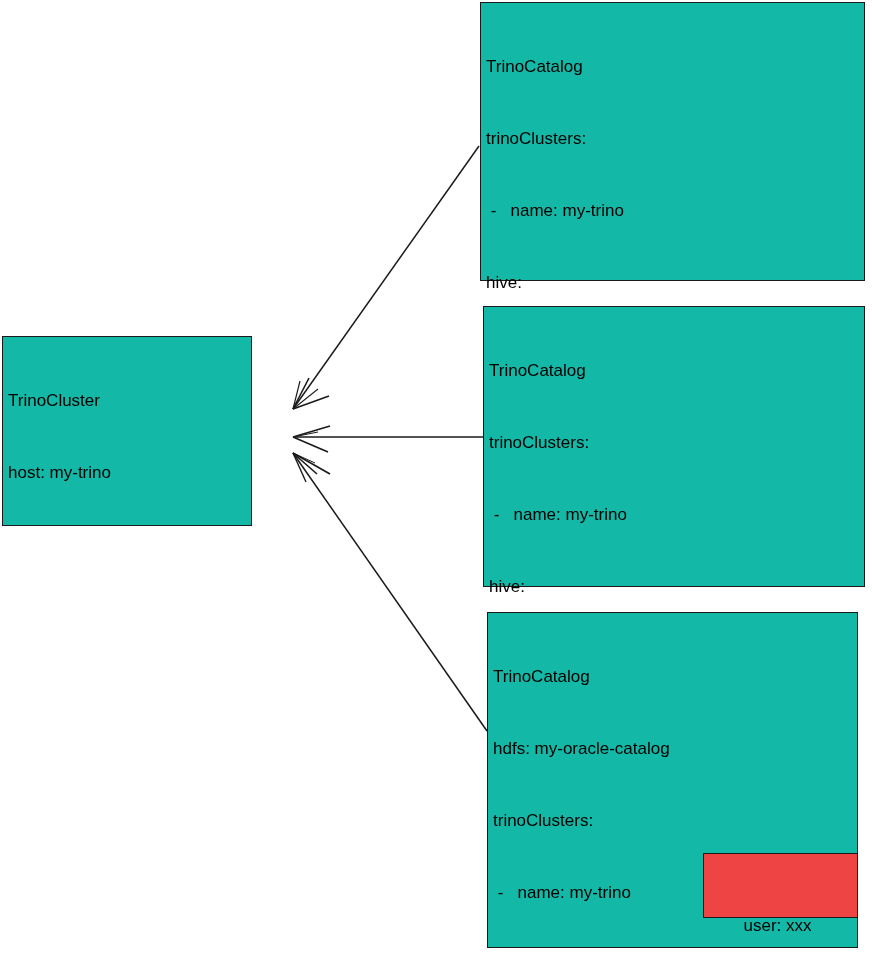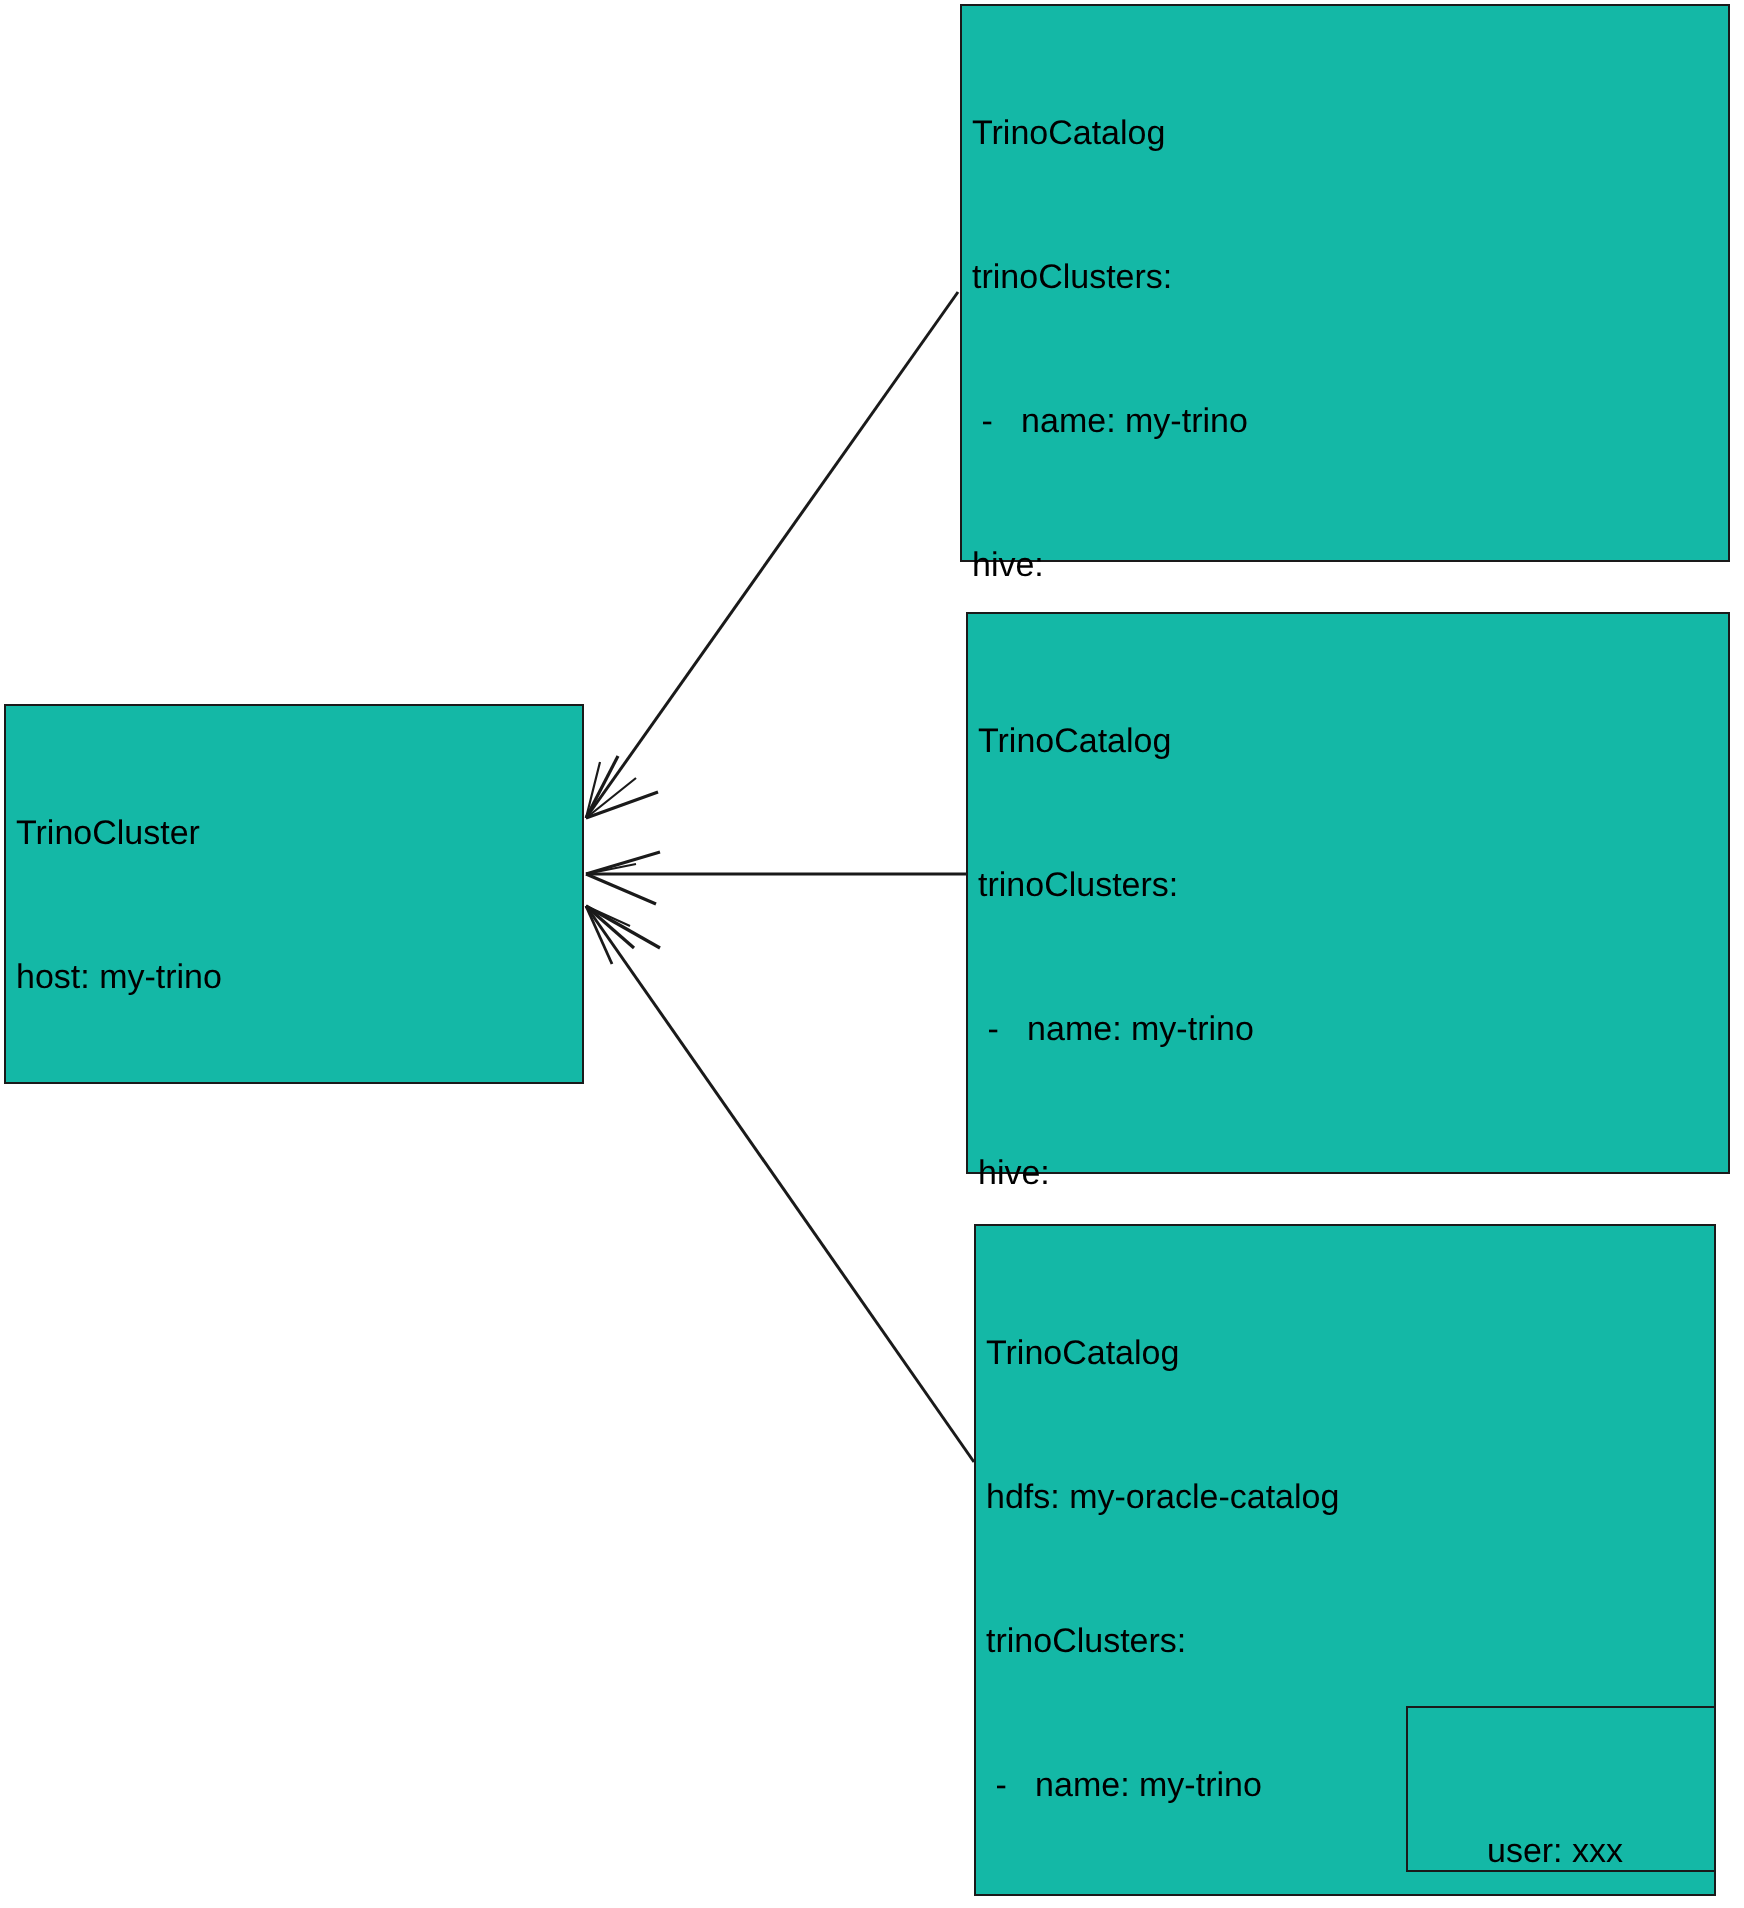--- a/index.html
+++ b/index.html
@@ -46,23 +46,22 @@
   .node-line {
     white-space: pre;
     font-size: 17px;
     line-height: 24px;
     color: #000000;
   }
   
   #trino-cluster {
     left: 2px;
     top: 336px;
-    width: 290px;
+    width: 250px;
     height: 190px;
-    margin-top: 16px;
   }
   
   #catalog-hive-1 {
     left: 480px;
     top: 2px;
     width: 385px;
     height: 279px;
   }
   #catalog-hive-2 {
     left: 483px;
@@ -74,25 +73,25 @@
     left: 487px;
     top: 612px;
     width: 371px;
     height: 336px;
   }
   
   #secret-box {
     position: absolute;
     box-sizing: border-box;
     border: 1.6px solid #1a1a1a;
-    background: #14b8a6;
+    background: #ef4444;
     left: 703px;
     top: 853px;
     width: 155px;
-    height: 83px;
+    height: 65px;
   }
   #secret-box .secret-text {
     position: absolute;
     left: 0;
     right: 6px;
     top: 12px;
     text-align: center;
     font-size: 17px;
     line-height: 24px;
     color: #000000;

